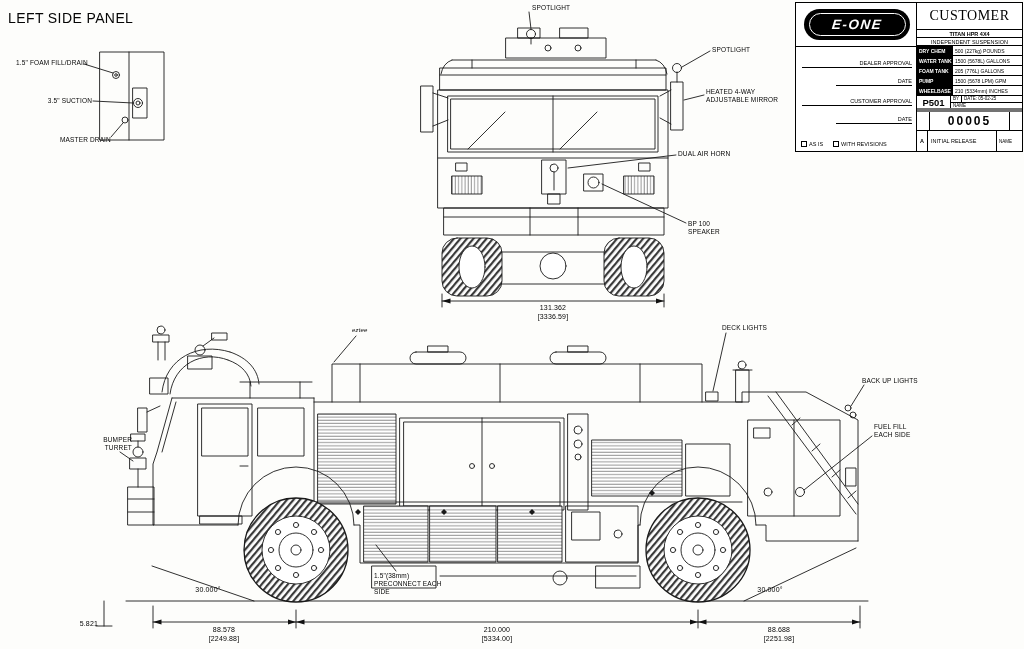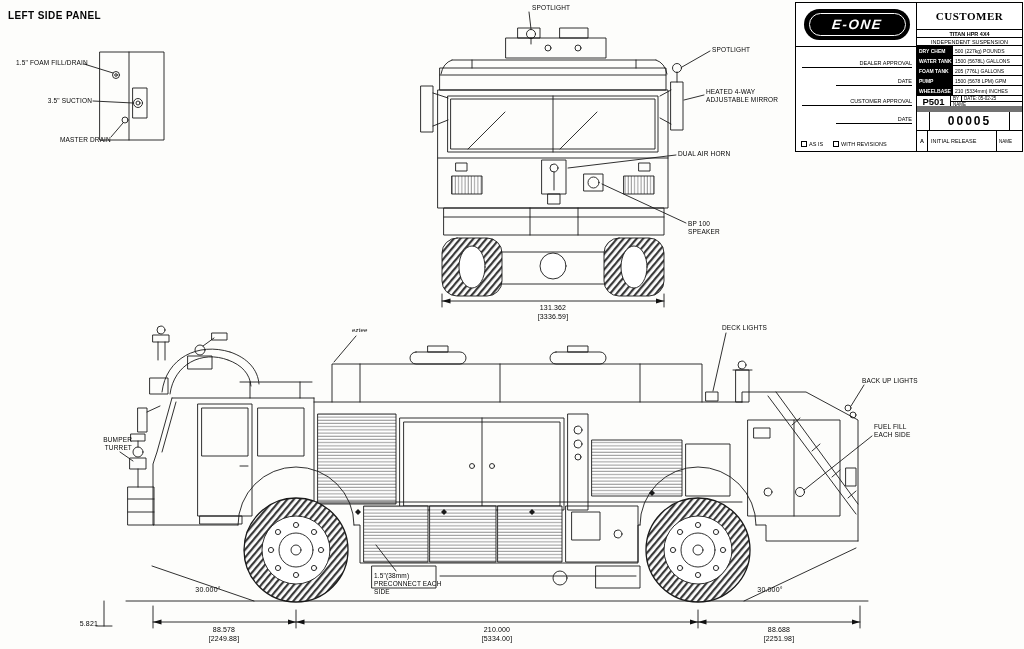--- a/index.html
+++ b/index.html
@@ -6,44 +6,44 @@
   html,body{width:1024px;height:649px}
   body{background:#fff;font-family:"Liberation Sans",sans-serif;color:#000}
   .sheet{position:relative;width:1024px;height:649px;background:#fdfdfb;overflow:hidden}
   .art{position:absolute;left:0;top:0}
   .lbl{position:absolute;font-size:6.5px;line-height:1.25;letter-spacing:.15px;white-space:nowrap;color:#050505}
   .lbl.w{white-space:normal}
   .lbl.c{text-align:center}
   .lbl.r{text-align:right}
   .lbl.i{font-style:italic}
   .lbl.dim{font-size:7px}
-  .lbl.ttl{font-size:10px;font-weight:bold;letter-spacing:.4px}
+  .lbl.ttl{font-size:14px;font-weight:normal;letter-spacing:.4px}
 
   
   .titleblock{position:absolute;left:795px;top:2px;width:228px;height:150px;border:1.6px solid #000;background:#fff}
   .tb-left{position:absolute;left:0;top:0;width:122px;height:100%}
   .tb-logo-cell{position:absolute;left:0;top:0;width:122px;height:44px;border-bottom:1.2px solid #000;display:flex;align-items:center;justify-content:center}
   .eone-pill{width:106px;height:31px;background:#000;border-radius:16px;display:flex;align-items:center;justify-content:center}
   .eone-inner{width:97px;height:23px;border:1.6px solid #fff;border-radius:12px;display:flex;align-items:center;justify-content:center}
   .eone-text{color:#fff;font-weight:bold;font-style:italic;font-size:13.5px;letter-spacing:1.5px;transform:skewX(-6deg)}
   .sig-line{position:absolute;border-bottom:1px solid #000;font-size:5.5px;text-align:right;padding-bottom:1px;color:#050505}
   .sig1{left:6px;top:57px;width:110px}
   .sig2{left:40px;top:75px;width:76px}
   .sig3{left:6px;top:95px;width:110px}
   .sig4{left:40px;top:113px;width:76px}
   .cb-row{position:absolute;left:5px;bottom:4px;font-size:5.5px;display:flex;gap:10px;align-items:center}
   .cb{display:inline-block;width:6px;height:6px;border:1px solid #000;margin-right:2px;vertical-align:-1px}
   .tb-right{position:absolute;right:0;top:0;width:106px;height:100%;border-left:1.2px solid #000;display:flex;flex-direction:column;background:#fff}
-  .tb-customer{height:27px;border-bottom:1px solid #000;font-family:"Liberation Serif",serif;font-weight:bold;font-size:11px;display:flex;align-items:center;justify-content:center;letter-spacing:.5px}
+  .tb-customer{height:27px;border-bottom:1px solid #000;font-family:"Liberation Serif",serif;font-weight:normal;font-size:14px;display:flex;align-items:center;justify-content:center;letter-spacing:.5px}
   .tb-model{height:8px;border-bottom:1px solid #000;font-size:5.5px;font-weight:bold;text-align:center;line-height:8px}
   .tb-susp{height:8px;border-bottom:1.2px solid #000;font-size:5.5px;text-align:center;line-height:8px;text-decoration:underline}
   .spec-row{height:10px;border-bottom:.8px solid #000;display:flex;font-size:5px}
   .spec-label{width:36px;background:#000;color:#fff;display:flex;align-items:center;padding-left:2px;font-weight:bold}
   .spec-value{flex:1;display:flex;align-items:center;padding-left:2px}
-  .pnum-row{height:16px;border-bottom:6px solid #737373;display:flex}
+  .pnum-row{height:16px;border-bottom:4px solid #737373;display:flex}
   .pnum{width:34px;border-right:1px solid #000;font-weight:bold;font-size:9.5px;display:flex;align-items:center;justify-content:center}
   .pnum-side{flex:1;display:flex;flex-direction:column}
   .tiny-row{flex:1;display:flex;font-size:4.5px;border-bottom:.6px solid #000;align-items:center}
   .tiny-row:last-child{border-bottom:none}
   .tiny-cell{padding:0 2px;border-right:.6px solid #000;height:100%;display:flex;align-items:center}
   .tiny-cell.grow{flex:1;border-right:none}
   .serial-row{height:19px;border-bottom:1px solid #000;display:flex}
   .serial-side{width:13px;border-right:1px solid #000}
   .serial-side.r2{border-right:none;border-left:1px solid #000}
   .serial{flex:1;font-weight:bold;font-size:12px;letter-spacing:2px;display:flex;align-items:center;justify-content:center}

